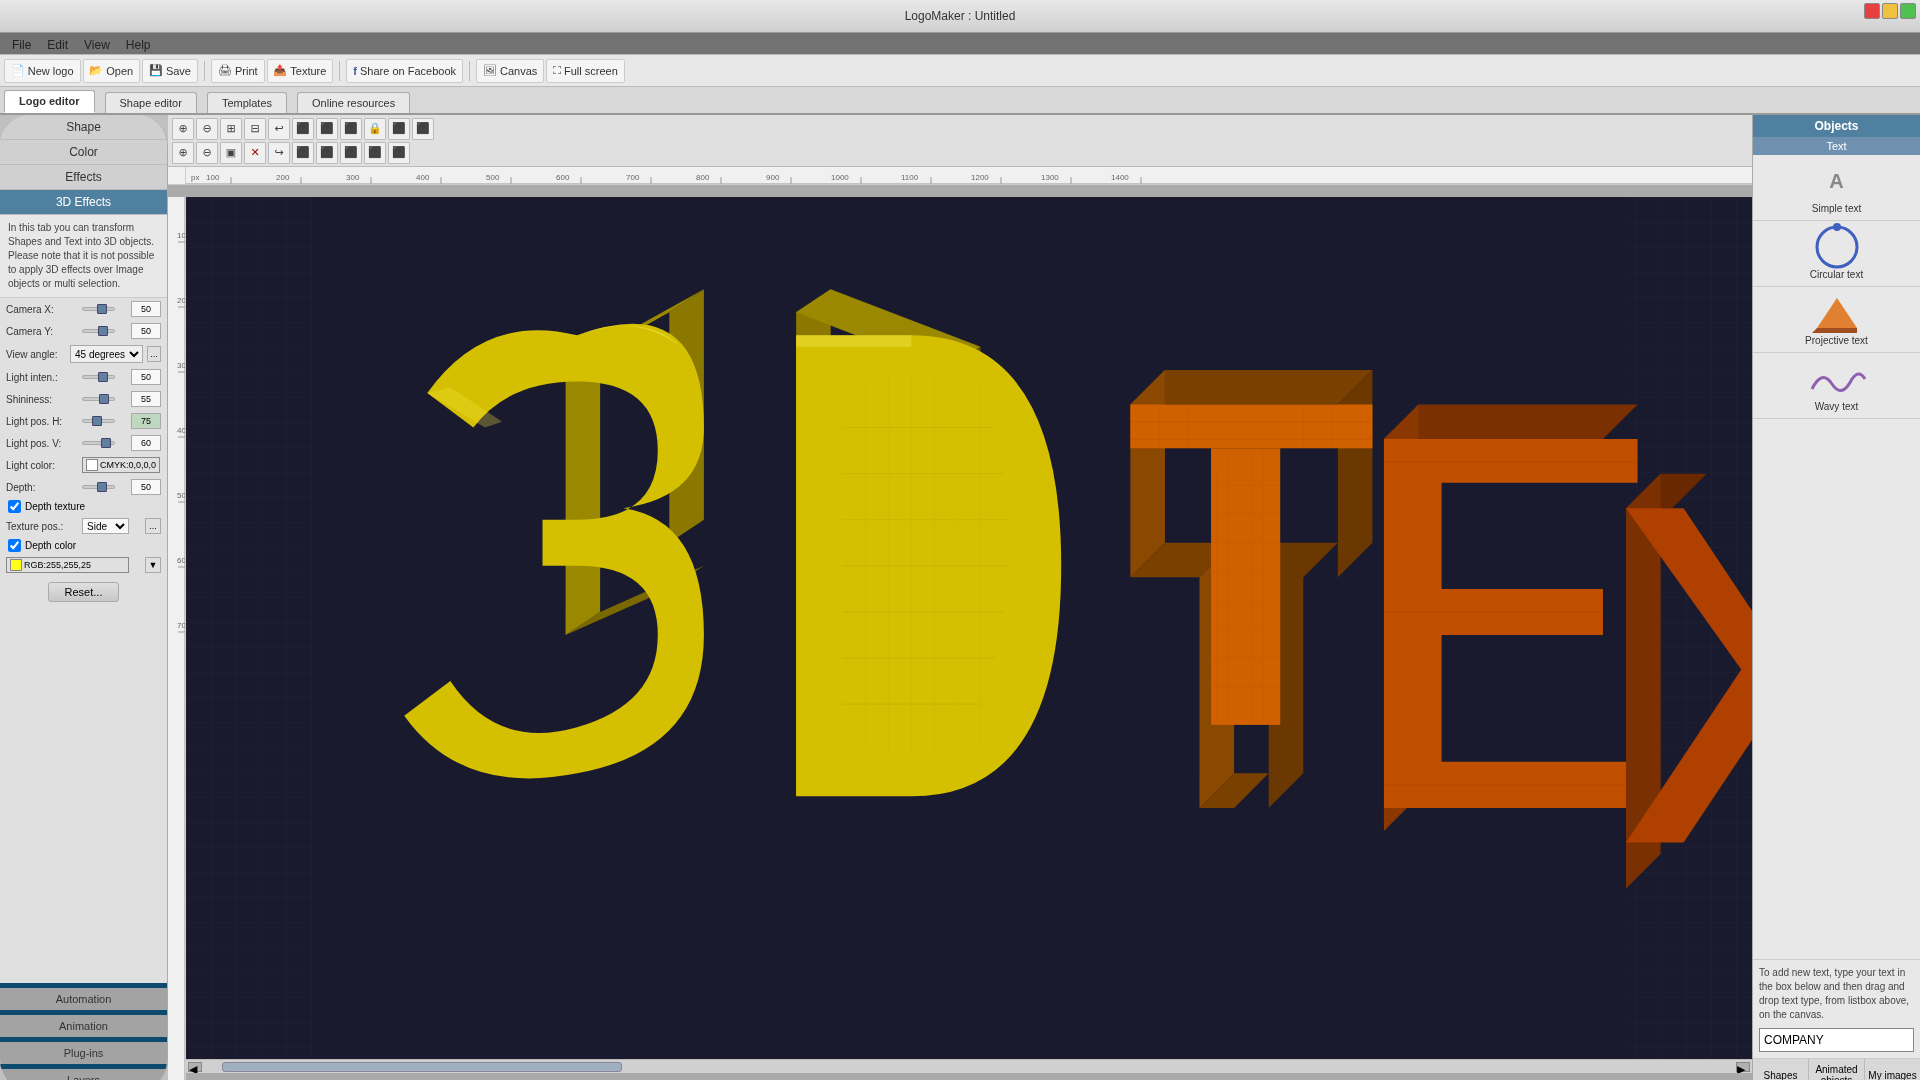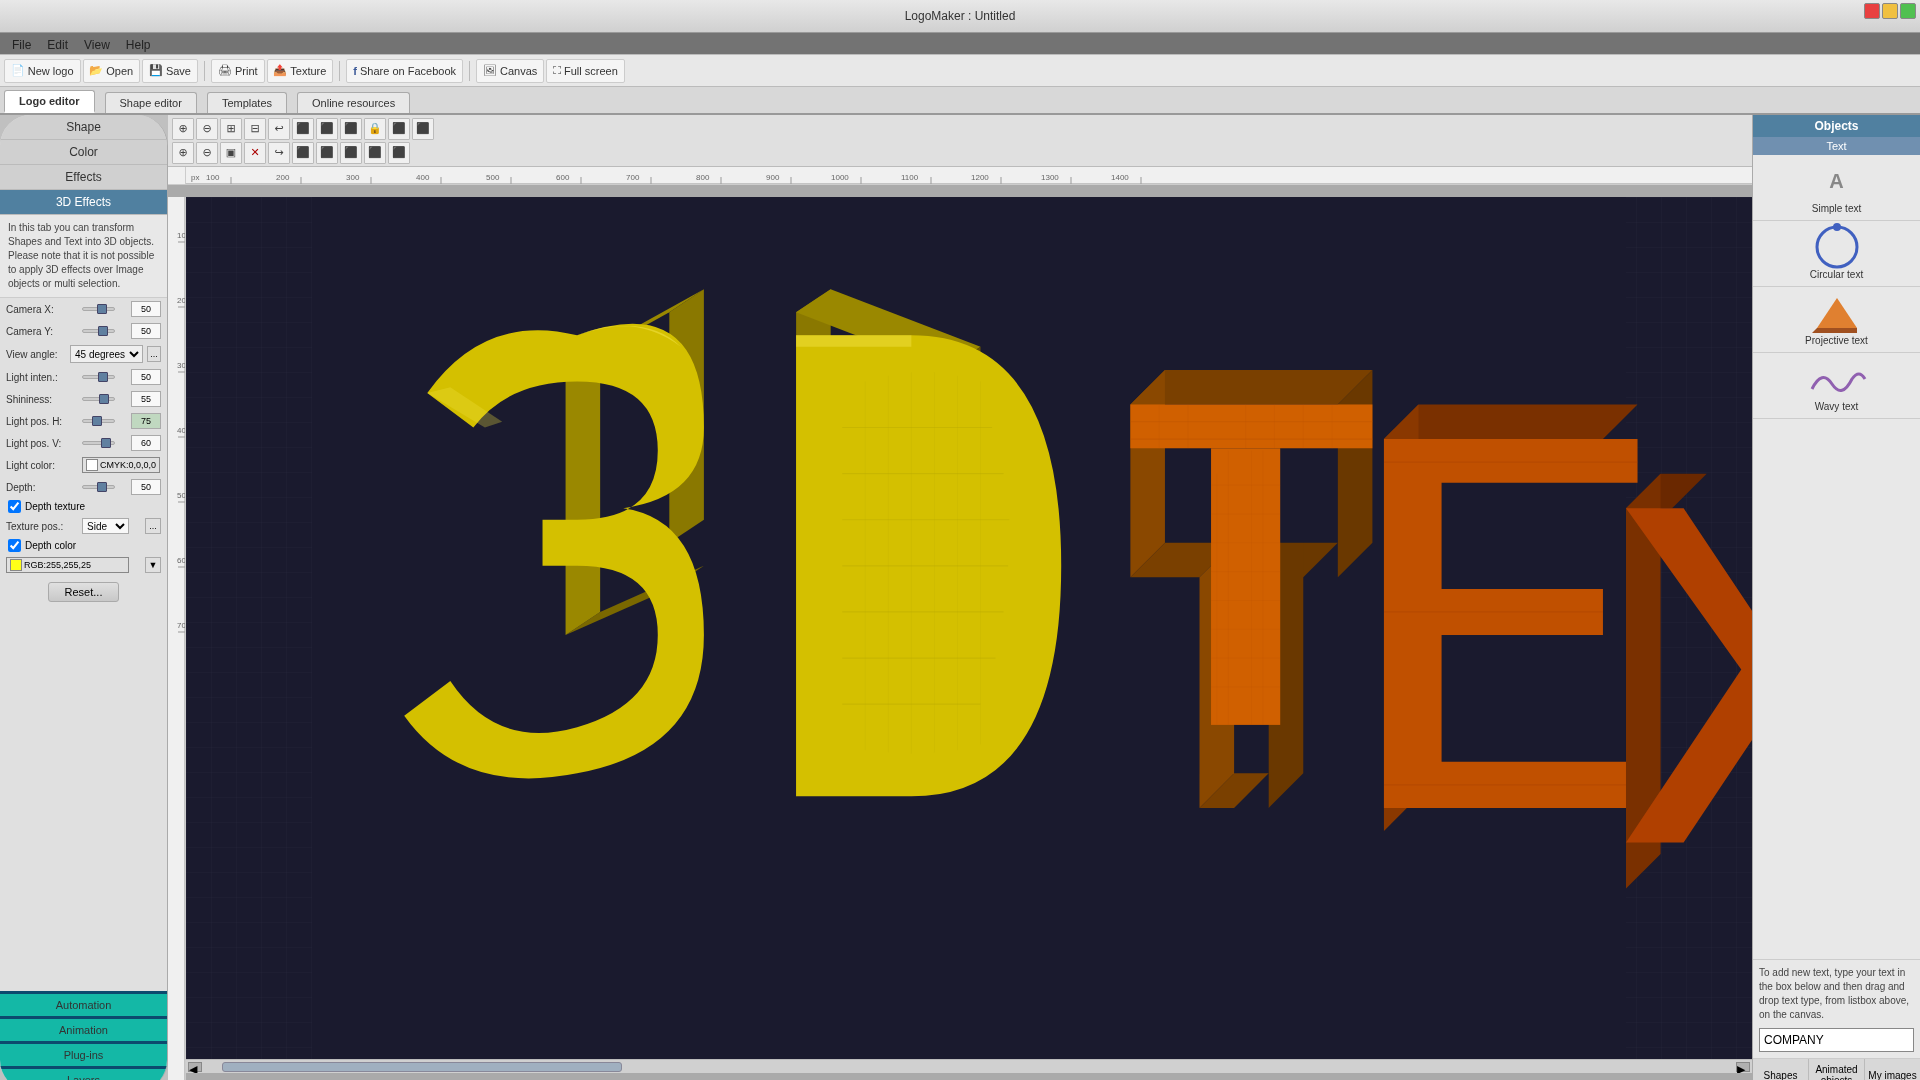--- a/index.html
+++ b/index.html
@@ -107,22 +107,22 @@
       border: 1px solid #aaa; border-radius: 3px; cursor: pointer; font-size: 11px;
     }
     .view-angle-row { display: flex; align-items: center; padding: 3px 6px; gap: 4px; }
     .view-angle-select {
       width: 80px; height: 18px; font-size: 10px; border: 1px solid #aaa;
     }
 
     
     #left-bottom { margin-top: auto; }
     .left-btn {
-      width: 100%; padding: 5px; text-align: center; background: #14b8a6;
-      border: none; border-top: 3px solid #0c4a6e; cursor: pointer; font-size: 11px; color: #333;
+      width: 100%; padding: 5px; text-align: center; background: #a3a3a3;
+      border: none; border-top: 5px solid #0c4a6e; cursor: pointer; font-size: 11px; color: #333;
     }
 
     
     #canvas-area {
       flex: 1; display: flex; flex-direction: column; background: #aaa; overflow: hidden;
     }
     #canvas-toolbar {
       height: 52px; background: #e0e0e0; border-bottom: 1px solid #bbb;
       display: flex; flex-direction: column; justify-content: center; padding: 2px 4px; gap: 2px;
     }

